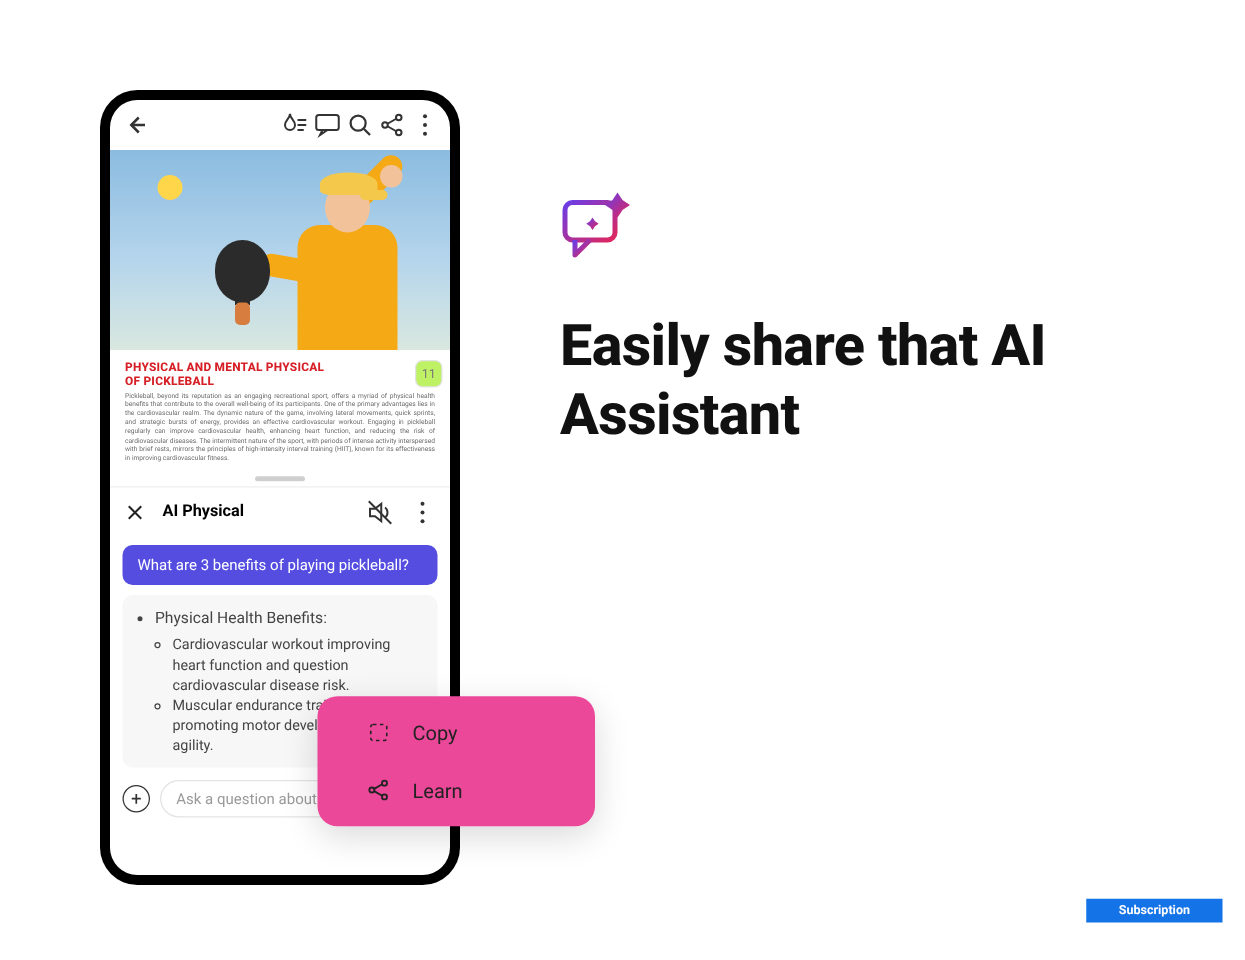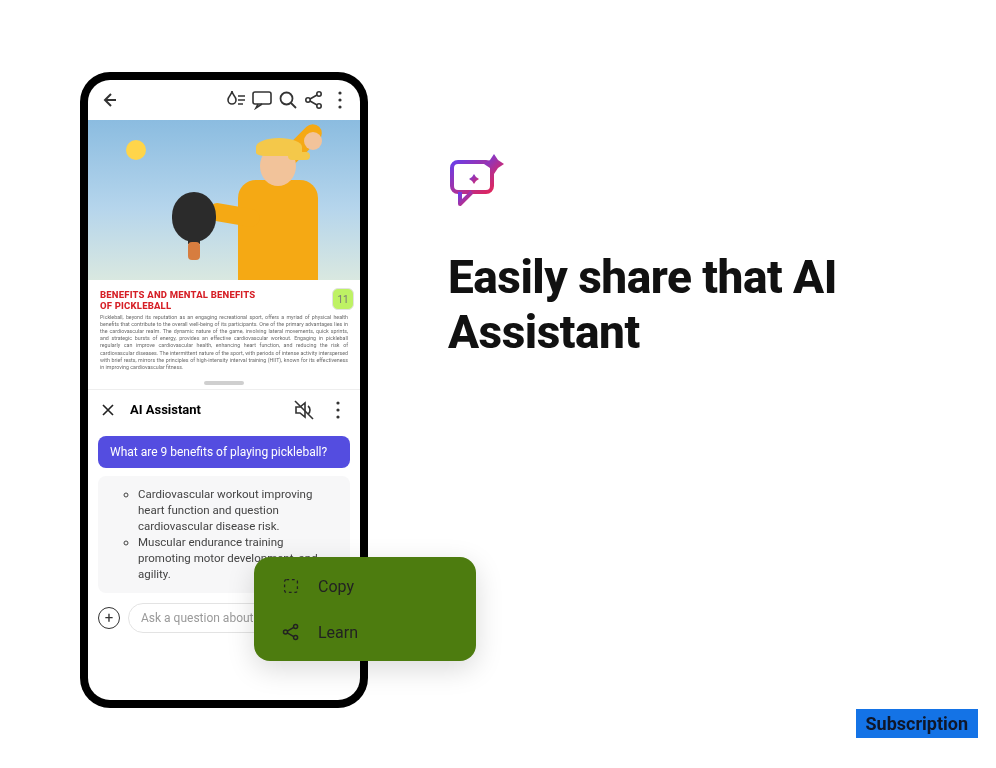--- a/index.html
+++ b/index.html
@@ -92,39 +92,39 @@
     display:flex; align-items:center; gap:8px; padding:4px 10px 2px;
   }
   .plus-btn{ width:22px; height:22px; border:1.6px solid #333; border-radius:50%; display:flex; align-items:center; justify-content:center; font-size:15px; color:#333; }
   .ask-input{
     flex:1; border:1px solid #e3e3e3; border-radius:18px; font-size:12px; color:#9a9a9a; padding:7px 12px; background:#fff;
   }
   .disclaimer{ font-size:10px; color:#8b8b8b; padding:4px 10px 8px; line-height:1.3; }
 
   
   .popover{
-    position:absolute; left:254px; top:557px; width:222px; background:#4d7c0f; border-radius:16px;
-    box-shadow:0 8px 28px rgba(0,0,0,.15); padding:6px 4px;
+    position:absolute; left:254px; top:557px; width:222px; background:#ec4899; border-radius:16px;
+    box-shadow:0 8px 28px rgba(0,0,0,.15); padding:6px 16px;
   }
   .pop-item{
     display:flex; align-items:center; gap:16px; padding:12px 22px; font-size:16px; color:#222;
   }
   .pop-item .icn{ width:22px; height:22px; color:#222; }
 
   
   .ai-icon{
     position:absolute; left:448px; top:152px; width:60px; height:56px;
   }
   .headline{
     position:absolute; left:448px; top:250px; width:500px;
     font-size:46px; font-weight:800; line-height:1.2; color:#111; letter-spacing:-0.5px;
   }
   .sub-badge{
     position:absolute; right:18px; bottom:30px;
-    background:#1473e6; color:#0f172a; font-size:18px; font-weight:700; padding:4px 10px;
+    background:#1473e6; color:#ffffff; font-size:10px; font-weight:700; padding:4px 26px;
   }
 
   svg{ width:100%; height:100%; display:block; }
 </style>
 </head>
 <body>
 
 <div class="phone">
   <div class="screen">
 
@@ -184,54 +184,57 @@
             </div>
           <div class="armL"></div>
           <div class="head"></div>
           <div class="cap"></div>
             <div class="brim"></div>
           <div class="armL2"></div>
         </div>
       </div>
       <div class="doc-text">
         <div class="page-badge">11</div>
-        <div class="doc-title">BENEFITS AND MENTAL BENEFITS</div>
+        <div class="doc-title">PHYSICAL AND MENTAL PHYSICAL</div>
         <div class="doc-title">OF PICKLEBALL</div>
         <div class="doc-body">Pickleball, beyond its reputation as an engaging recreational sport, offers a myriad of physical health benefits that contribute to the overall well-being of its participants. One of the primary advantages lies in the cardiovascular realm. The dynamic nature of the game, involving lateral movements, quick sprints, and strategic bursts of energy, provides an effective cardiovascular workout. Engaging in pickleball regularly can improve cardiovascular health, enhancing heart function, and reducing the risk of cardiovascular diseases. The intermittent nature of the sport, with periods of intense activity interspersed with brief rests, mirrors the principles of high-intensity interval training (HIIT), known for its effectiveness in improving cardiovascular fitness.</div>
       </div>
       <div class="drag-handle"></div>
     </div>
 
     <div class="assistant-panel">
       <div class="assistant-header">
         <div class="x-btn">
           <svg viewBox="0 0 24 24" stroke="currentColor" stroke-width="2">
               <path d="M6 6l12 12M18 6L6 18"></path>
             </svg>
         </div>
-        <div class="title">AI Assistant</div>
+        <div class="title">AI Physical</div>
         <div class="icn">
           <svg viewBox="0 0 24 24" fill="none" stroke="currentColor" stroke-width="1.6">
               <path d="M4 9v6h4l5 4V5L8 9H4z"></path>
               <path d="M16 8c1.5 1 2 2.5 2 4s-.5 3-2 4"></path>
               <path d="M3 3l18 18"></path>
             </svg>
         </div>
         <div class="icn">
           <svg viewBox="0 0 24 24" fill="currentColor">
               <circle cx="12" cy="5" r="1.6"></circle>
               <circle cx="12" cy="12" r="1.6"></circle>
               <circle cx="12" cy="19" r="1.6"></circle>
             </svg>
         </div>
       </div>
 
-      <div class="chip">What are 9 benefits of playing pickleball?</div>
+      <div class="chip">What are 3 benefits of playing pickleball?</div>
 
       <div class="answer">
+        <ul>
+          <li class="h">Physical Health Benefits:</li>
+        </ul>
         <ul>
             <ul>
           <li>Cardiovascular workout improving heart function and question cardiovascular disease risk.</li>
           <li>Muscular endurance training promoting motor development, and agility.</li>
         </ul>
           </ul>
       </div>
 
       <div class="ask-row">
         <div class="plus-btn">+</div>

